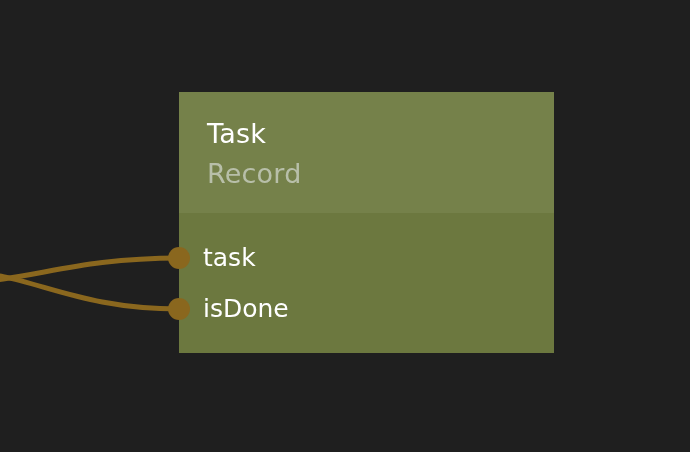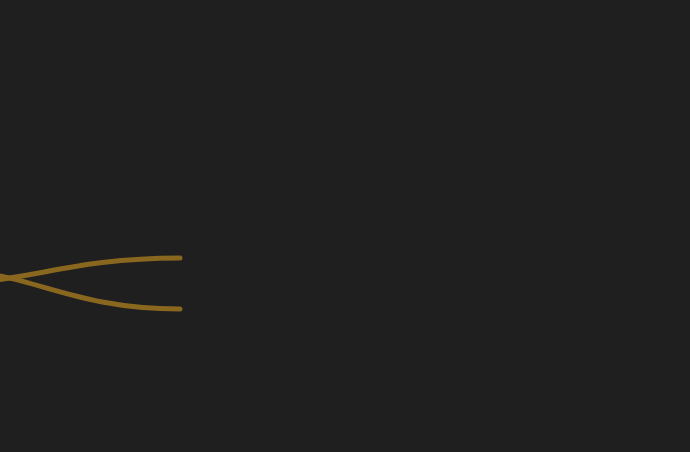--- a/index.html
+++ b/index.html
@@ -77,13 +77,34 @@
 
 <div class="canvas" style="background-color: rgb(31, 31, 31);">
 
   <svg class="wires" viewBox="0 0 690 452" xmlns="http://www.w3.org/2000/svg">
     <g fill="none" stroke-linecap="round" stroke="#8a671e">
       <path stroke-width="5" d="M -40 282 C 30 282, 70 258, 180 258"></path>
       <path stroke-width="5" d="M -40 272 C 30 272, 70 309, 180 309"></path>
     </g>
   </svg>
 
+  <div class="node">
+
+    <div class="node-header" style="background-color: rgb(117, 129, 74);">
+      <div class="node-title" style="color: rgb(255, 255, 255);">Task</div>
+      <div class="node-subtitle" style="color: rgb(184, 191, 169);">Record</div>
+    </div>
+
+    <div class="node-body" style="background-color: rgb(108, 120, 63);">
+
+      <div class="port-row row-0">
+        <span class="socket" style="background-color: rgb(138, 103, 30);"></span>
+        <span class="port-label" style="color: rgb(255, 255, 255);">task</span>
+      </div>
+
+      <div class="port-row row-1">
+        <span class="socket" style="background-color: rgb(138, 103, 30);"></span>
+        <span class="port-label" style="color: rgb(255, 255, 255);">isDone</span>
+      </div>
+
+    </div>
+  </div>
 </div>
 
 </body></html>

